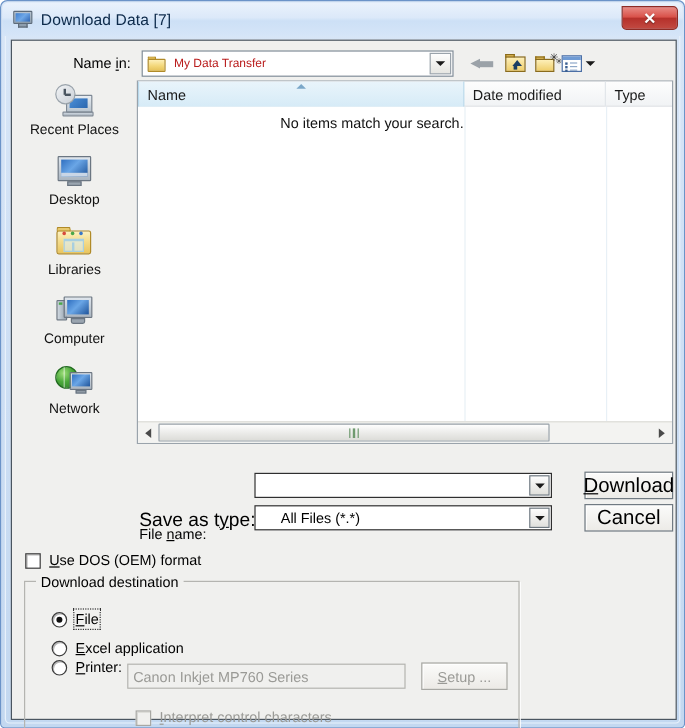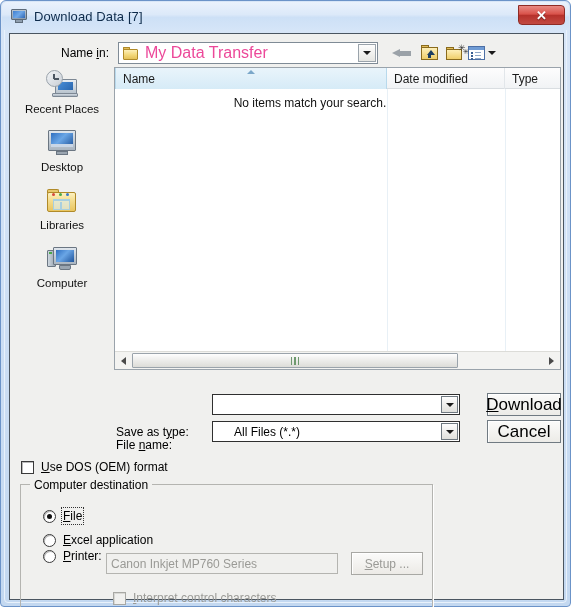--- a/index.html
+++ b/index.html
@@ -132,21 +132,21 @@
     border-bottom: none; border-radius: 1px 1px 0 0;
   }
   .folder-ico .body {
     position: absolute; left: 0; top: 2px;
     width: 15px; height: 11px;
     background: linear-gradient(to bottom, #fdefb8 0%, #f3d779 55%, #e5c158 100%);
     border: 1px solid #b08a28;
     border-radius: 1px;
   }
   .combo-savein .val {
-    font-size: 16px; color: #ec4899;
+    font-size: 10px; color: #b91c1c;
     white-space: nowrap; overflow: hidden;
   }
   .combo-arrow {
     position: absolute;
     right: 1px; top: 1px;
     width: 18px; height: 18px;
     background: linear-gradient(to bottom, #fdfdfd, #e6e6e2);
     border: 1px solid #9aa3ab;
     display: flex; align-items: center; justify-content: center;
     cursor: pointer;
@@ -487,21 +487,21 @@
   }
   .grip { width: 1.5px; height: 8px; background: #6f9a6f; margin: 0 1px; }
 
   
   .fn-label {
     position: absolute; left: 106px; top: 364px;
     font-size: 12px; color: #000; margin-top: 40px;
   }
   .st-label {
     position: absolute; left: 106px; top: 391px;
-    font-size: 12px; color: #000; text-align: right;
+    font-size: 16px; color: #000; text-align: right;
   }
   .fld {
     position: absolute;
     left: 202px;
     width: 248px; height: 21px;
     background: #ffffff;
     border: 1px solid #2f2f2f;
     display: flex; align-items: center;
     cursor: text;
   }
@@ -755,20 +755,30 @@
         <div class="glyph ic-comp">
           <div class="twr"></div>
             <div class="twrled"></div>
           <div class="cbody"></div>
             <div class="cscr"></div>
             <div class="cfoot"></div>
         </div>
         <div class="plabel">Computer</div>
       </div>
 
+      <div class="place">
+        <div class="glyph ic-net">
+          <div class="globe"></div>
+            <div class="merid"></div>
+          <div class="nbody"></div>
+            <div class="nscr"></div>
+            <div class="nfoot"></div>
+        </div>
+        <div class="plabel">Network</div>
+      </div>
     </div>
 
     <div class="filelist">
       <div class="lv-header">
         <div class="lv-col col-name sorted">
           <div class="sortarrow"></div>
           <span>Name</span>
         </div>
         <div class="lv-col col-date">
           <span>Date modified</span>
@@ -819,21 +829,21 @@
     <div class="btn btn-cancel">
       <span>Cancel</span>
     </div>
 
     <div class="chk-dos">
       <div class="cbox"></div>
       <div class="chk-lbl"><span></span><span class="u">U</span><span>se DOS (OEM) format</span></div>
     </div>
 
     <div class="groupbox">
-      <div class="gb-title">Computer destination</div>
+      <div class="gb-title">Download destination</div>
 
       <div class="radio-row r-file">
         <div class="rbtn checked"></div>
         <div class="rlbl focused"><span></span><span class="u">F</span><span>ile</span></div>
       </div>
 
       <div class="radio-row r-excel">
         <div class="rbtn"></div>
         <div class="rlbl"><span></span><span class="u">E</span><span>xcel application</span></div>
       </div>

